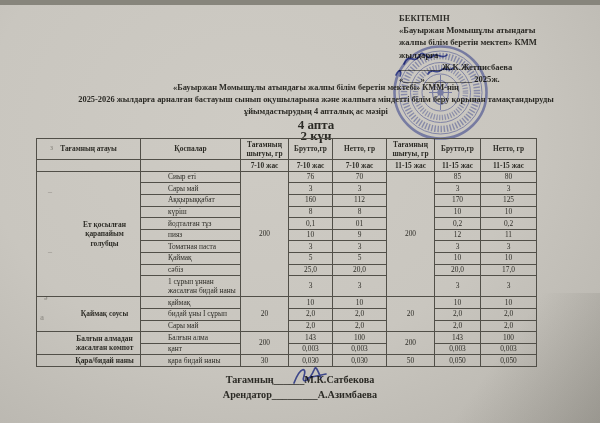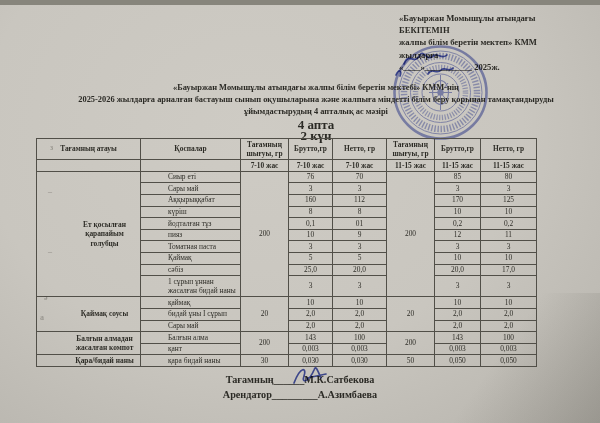--- a/index.html
+++ b/index.html
@@ -66,24 +66,25 @@
     position:absolute;font-size:8px;color:rgba(58,57,50,.32);font-weight:bold;
   }
 </style>
 </head>
 <body>
 
 <div class="photo">
   <div class="paper">
 
     <div class="approval">
+      <div>БЕКІТЕМІН</div>
       <div>«Бауыржан Момышұлы атындағы</div>
-      <div>БЕКІТЕМІН</div>
       <div>жалпы білім беретін мектеп» КММ</div>
       <div>жылдарға</div>
+      <div><span>__________</span><span>Ж.К.Жетписбаева</span></div>
       <div><span>«____»___________</span> <span>2025ж.</span></div>
     </div>
 
     <svg class="stamp" viewBox="0 0 97 97">
       <g fill="none" stroke="currentColor">
         <circle cx="48.5" cy="48.5" r="46" stroke-width="2.6"></circle>
         <circle cx="48.5" cy="48.5" r="41.5" stroke-width="0.9"></circle>
         <circle cx="48.5" cy="48.5" r="36.5" stroke-width="6.5" stroke-dasharray="1.4 1.7" opacity="0.8"></circle>
         <circle cx="48.5" cy="48.5" r="30" stroke-width="0.9"></circle>
         <circle cx="48.5" cy="48.5" r="25" stroke-width="5.5" stroke-dasharray="1.2 1.6" opacity="0.75"></circle>

